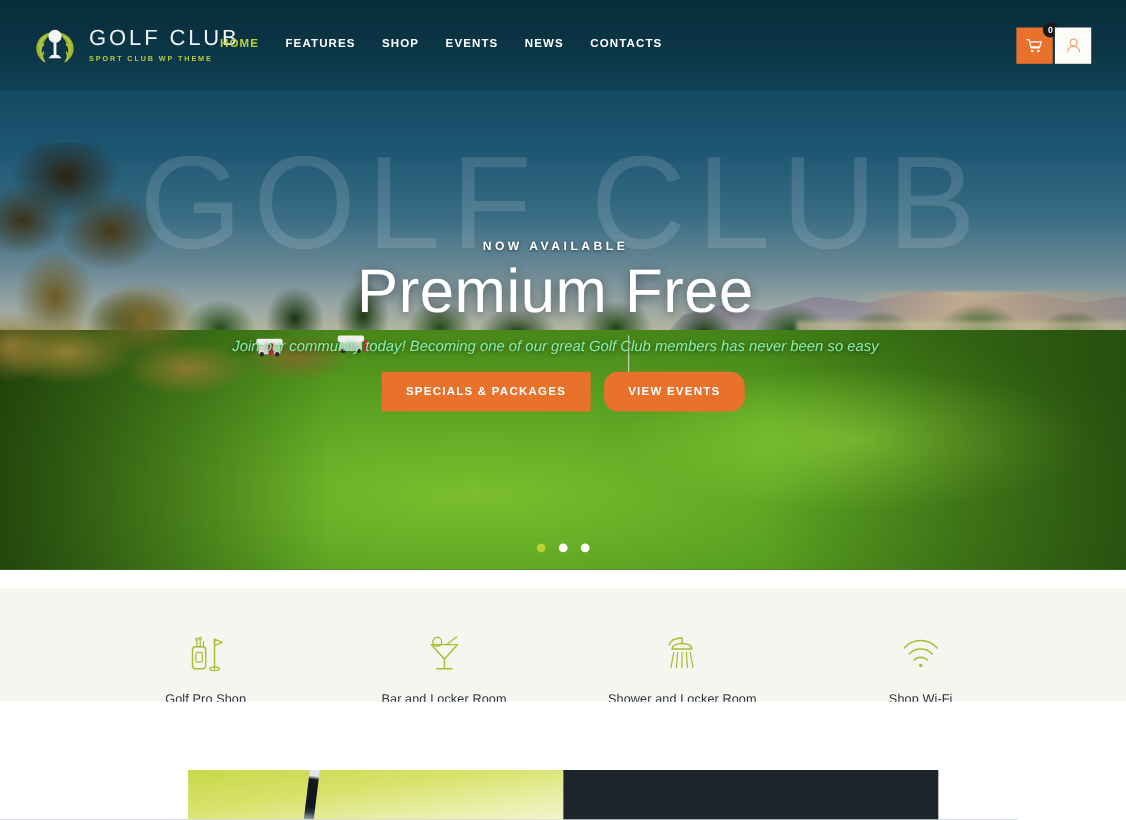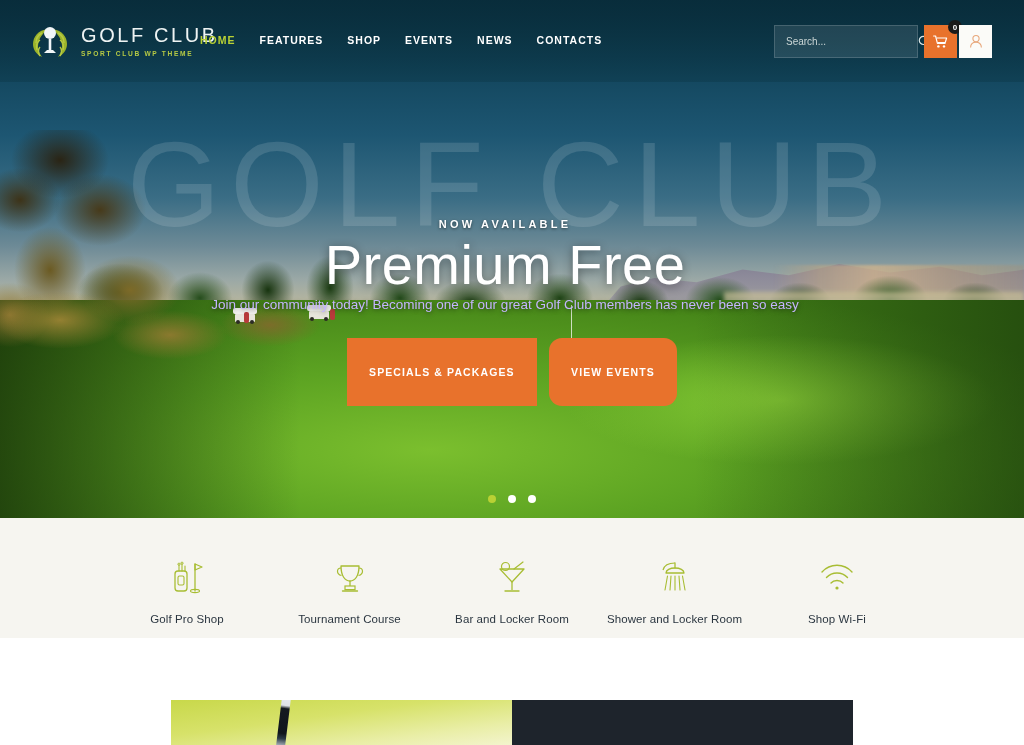--- a/index.html
+++ b/index.html
@@ -137,32 +137,33 @@
     font-size: 11px; letter-spacing: 3.2px; color: #ffffff; font-weight: 600;
     text-shadow: 0 1px 3px rgba(0,0,0,.55);
   }
   .hero-title {
     margin-top: 6px;
     font-size: 56px; font-weight: 300; color: #ffffff; letter-spacing: .5px;
     text-shadow: 0 2px 10px rgba(0,0,0,.45);
     line-height: 1.05;
   }
   .hero-sub {
-    font-size: 13.5px; color: #c4b5fd; line-height: 1.55;
+    margin-top: 10px; font-size: 13.5px; color: #86efac; line-height: 1.55;
     text-shadow: 0 1px 5px rgba(0,0,0,.6);
+    font-style: italic;
   }
   .hero-btns { position: absolute; left: 0; top: 338px; width: 1024px; text-align: center; }
   .btn {
     display: inline-block;
     background: #e8722c;
     color: #ffffff;
     font-size: 10.5px;
     letter-spacing: 1.1px;
     font-weight: 700;
-    padding: 28px 22px;
+    padding: 12px 22px;
     border: none;
     cursor: pointer;
     font-family: "Liberation Sans", sans-serif;
     text-transform: uppercase;
   }
   .btn + .btn { margin-left: 8px; border-radius: 13px; }
 
   .dots { position: absolute; left: 0; top: 489px; width: 1024px; text-align: center; }
   .dot {
     display: inline-block; width: 8px; height: 8px; border-radius: 50%;
@@ -215,21 +216,21 @@
     background: #1a1a1a; color: #fff; font-size: 8px; font-weight: 700;
     display: flex; align-items: center; justify-content: center;
   }
   .user-btn {
     position: absolute; left: 959px; top: 25px; width: 33px; height: 33px;
     background: #fbfbf8; display: flex; align-items: center; justify-content: center; cursor: pointer;
   }
 
   
   .features {
-    position: absolute; left: 0; top: 518px; width: 1024px; height: 144px;
+    position: absolute; left: 0; top: 535px; width: 1024px; height: 144px;
     background: #f6f5f0;
     display: flex; align-items: center; justify-content: center;
   }
   .feat-row { display: flex; width: 812px; justify-content: space-between; }
   .feat { width: 162px; text-align: center; cursor: pointer; }
   .feat-ic { height: 44px; display: flex; align-items: center; justify-content: center; }
   .feat-label { margin-top: 14px; font-size: 11.5px; color: #2b3640; letter-spacing: .1px; }
 
   
   .lower { position: absolute; left: 0; top: 638px; width: 1024px; height: 107px; background: #ffffff; }
@@ -326,29 +327,20 @@
 
     <div class="nav">
       <a href="#" class="active">HOME</a>
       <a href="#">FEATURES</a>
       <a href="#">SHOP</a>
       <a href="#">EVENTS</a>
       <a href="#">NEWS</a>
       <a href="#">CONTACTS</a>
     </div>
 
-    <div class="search-box">
-      <input type="text" placeholder="Search..." style="">
-      <span class="search-ic">
-        <svg width="13" height="13" viewBox="0 0 13 13">
-          <circle cx="5.4" cy="5.4" r="4.1" stroke="#dde6e6" stroke-width="1.2" fill="none"></circle>
-          <path d="M8.5 8.5 L12 12" stroke="#dde6e6" stroke-width="1.3" stroke-linecap="round"></path>
-        </svg>
-      </span>
-    </div>
 
     <div class="cart-btn">
       <svg width="15" height="14" viewBox="0 0 15 14">
         <path d="M0.6 1 L2.6 1 L4.4 8.4 L12 8.4" stroke="#ffffff" stroke-width="1.2" fill="none" stroke-linecap="round" stroke-linejoin="round"></path>
         <path d="M3.6 3 L13.6 3 L12.2 7.6 L4.6 7.6" stroke="#ffffff" stroke-width="1.2" fill="none" stroke-linejoin="round"></path>
         <circle cx="5.4" cy="11.4" r="1.2" fill="#ffffff"></circle>
         <circle cx="11" cy="11.4" r="1.2" fill="#ffffff"></circle>
       </svg>
       <span class="cart-badge">0</span>
     </div>
@@ -373,33 +365,20 @@
             <circle cx="12" cy="7.2" r="1.1" stroke="#a8bd33" stroke-width="1" fill="none"></circle>
             <circle cx="15" cy="6.2" r="1.1" stroke="#a8bd33" stroke-width="1" fill="none"></circle>
             <path d="M28 34 L28 7" stroke="#a8bd33" stroke-width="1.3" stroke-linecap="round"></path>
             <path d="M28 7 L35 10 L28 13 Z" stroke="#a8bd33" stroke-width="1.2" fill="none" stroke-linejoin="round"></path>
             <ellipse cx="28" cy="34" rx="4.5" ry="1.6" stroke="#a8bd33" stroke-width="1.1" fill="none"></ellipse>
           </svg>
         </div>
         <div class="feat-label">Golf Pro Shop</div>
       </div>
 
-      <div class="feat">
-        <div class="feat-ic">
-          <svg width="40" height="40" viewBox="0 0 40 40">
-            <path d="M11 9 L29 9 C29 19 25 24 20 24 C15 24 11 19 11 9 Z" stroke="#a8bd33" stroke-width="1.3" fill="none" stroke-linejoin="round"></path>
-            <path d="M11 11 C6.5 11 6 17 11.5 18.5" stroke="#a8bd33" stroke-width="1.2" fill="none"></path>
-            <path d="M29 11 C33.5 11 34 17 28.5 18.5" stroke="#a8bd33" stroke-width="1.2" fill="none"></path>
-            <path d="M20 24 L20 29" stroke="#a8bd33" stroke-width="1.3"></path>
-            <rect x="15" y="29" width="10" height="3.6" stroke="#a8bd33" stroke-width="1.2" fill="none"></rect>
-            <path d="M12.5 34 L27.5 34" stroke="#a8bd33" stroke-width="1.3" stroke-linecap="round"></path>
-          </svg>
-        </div>
-        <div class="feat-label">Tournament Course</div>
-      </div>
 
       <div class="feat">
         <div class="feat-ic">
           <svg width="40" height="40" viewBox="0 0 40 40">
             <path d="M8 12 L32 12 L20 25 Z" stroke="#a8bd33" stroke-width="1.3" fill="none" stroke-linejoin="round"></path>
             <path d="M20 25 L20 33" stroke="#a8bd33" stroke-width="1.3"></path>
             <path d="M13 34 L27 34" stroke="#a8bd33" stroke-width="1.3" stroke-linecap="round"></path>
             <path d="M22 12 L31 5" stroke="#a8bd33" stroke-width="1.2" stroke-linecap="round"></path>
             <circle cx="13.5" cy="9.5" r="4" stroke="#a8bd33" stroke-width="1.2" fill="none"></circle>
           </svg>

